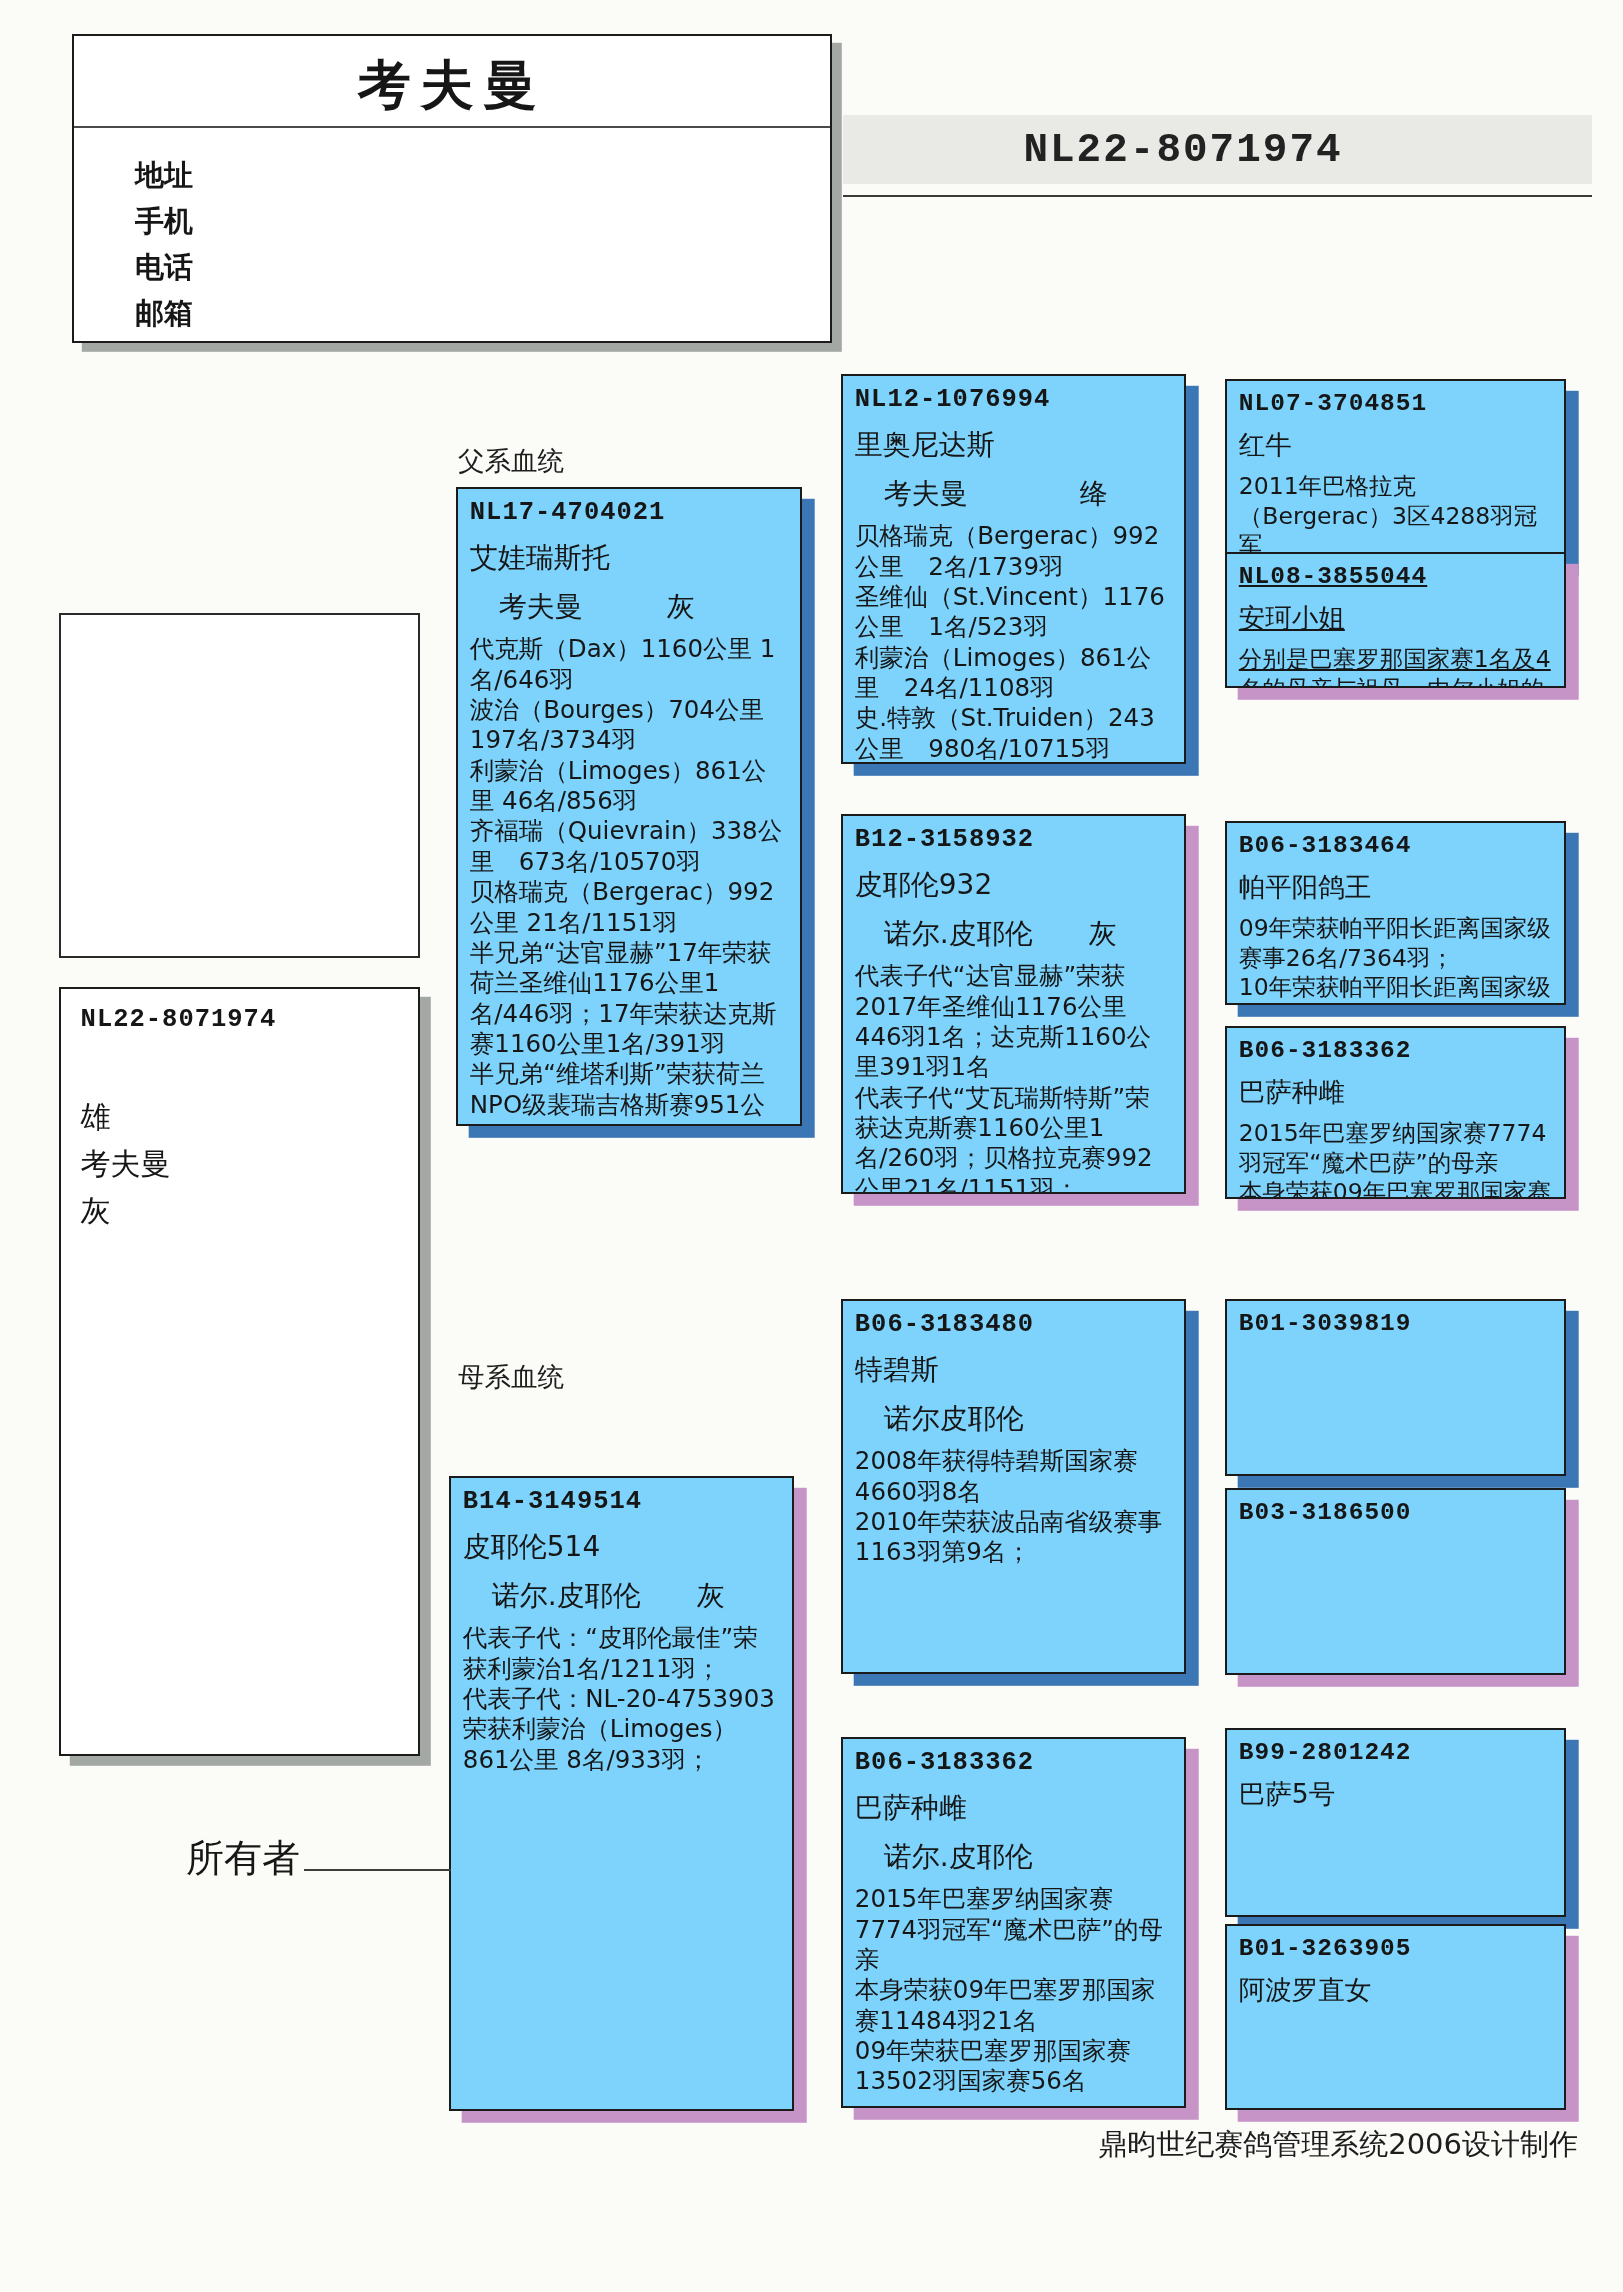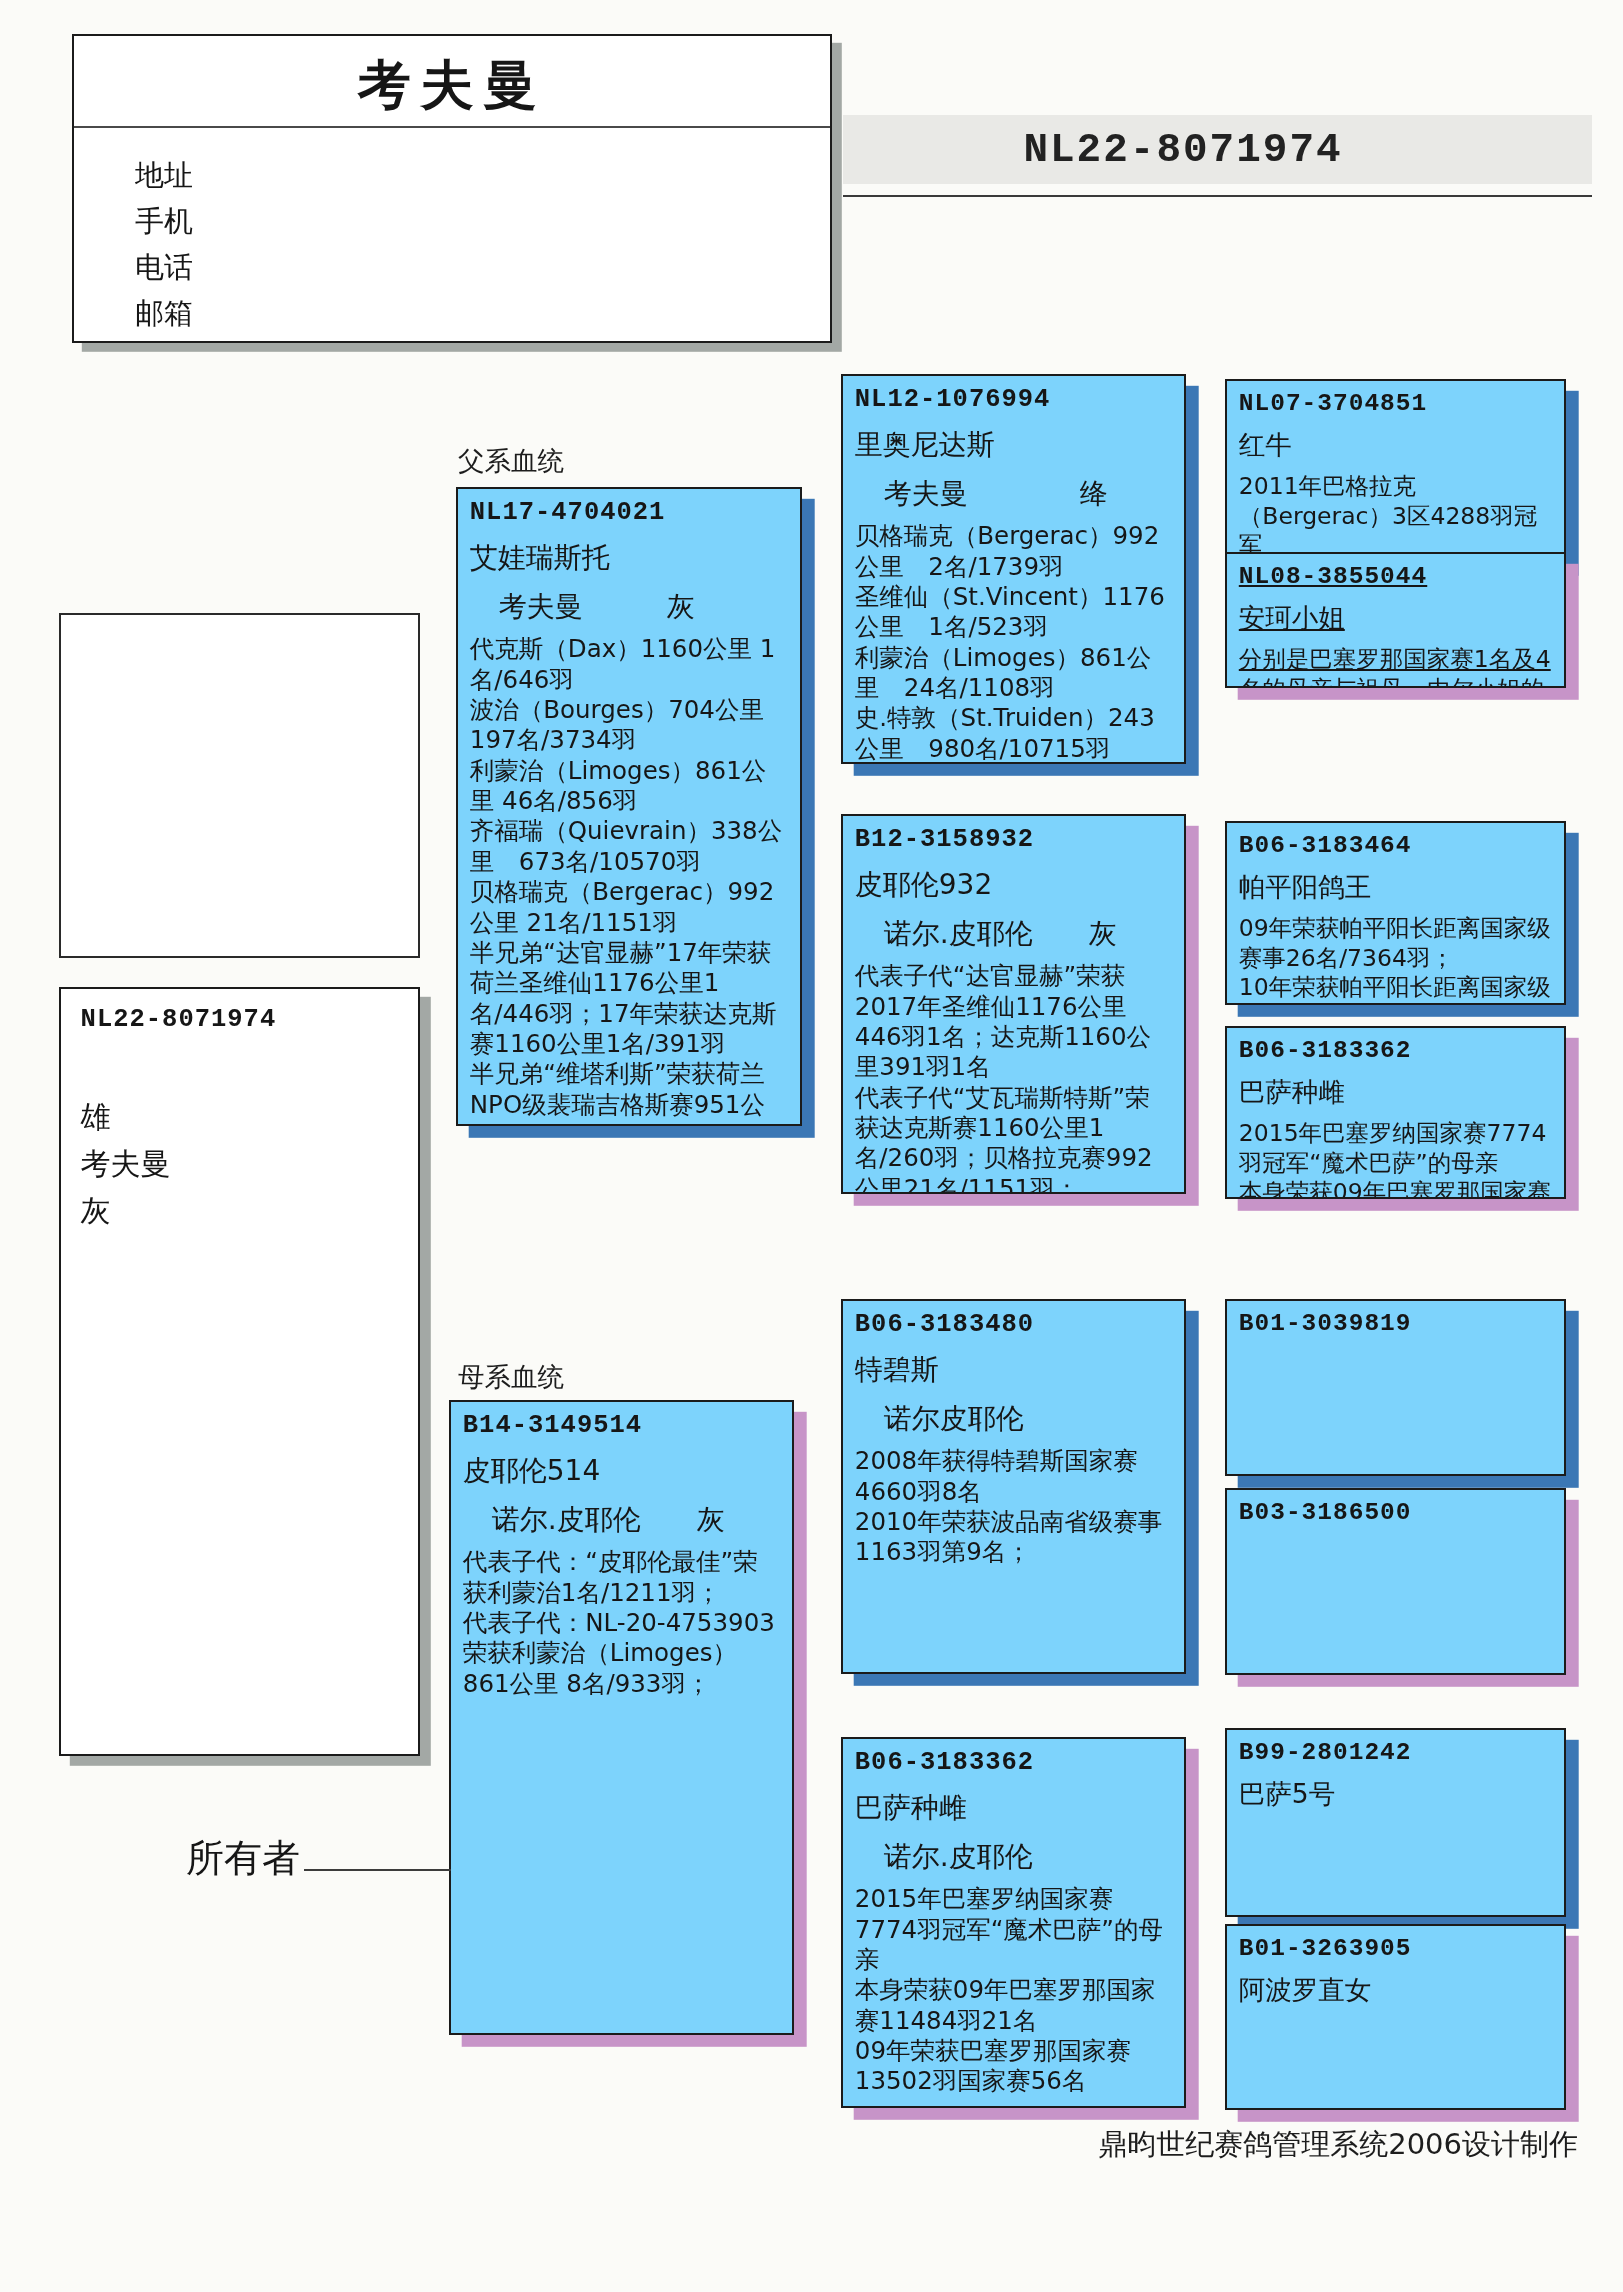--- a/index.html
+++ b/index.html
@@ -19,21 +19,21 @@
     box-shadow:9.8px 8.8px 0 var(--neutral-shadow);
   }
   .loft-title{
     text-align:center;font-size:53px;font-weight:600;letter-spacing:9.8px;
     margin-top:13.7px;
   }
   .header-divider{
     position:absolute;left:0;right:0;top:90px;border-top:2px solid #4a4a4a;
   }
   .contact-fields{position:absolute;left:61px;top:116px;}
-  .contact-field{font-size:29px;font-weight:normal;line-height:46px;}
+  .contact-field{font-size:29px;font-weight:bold;line-height:46px;}
   .ring-banner{
     position:absolute;left:843px;top:115px;width:749px;height:69px;
     background:var(--banner-bg);
     display:flex;align-items:center;justify-content:center;
   }
   .ring-banner .big-ring{
     font-family:"Liberation Mono",monospace;font-weight:bold;
     font-size:41px;letter-spacing:2px;padding-right:69px;color:#222;
   }
   .banner-underline{
@@ -120,21 +120,21 @@
         <div class="rline">利蒙治（Limoges）861公里 46名/856羽</div>
         <div class="rline">齐福瑞（Quievrain）338公里　673名/10570羽</div>
         <div class="rline">贝格瑞克（Bergerac）992公里 21名/1151羽</div>
         <div class="rline">半兄弟“达官显赫”17年荣获荷兰圣维仙1176公里1名/446羽；17年荣获达克斯赛1160公里1名/391羽</div>
         <div class="rline">半兄弟“维塔利斯”荣获荷兰NPO级裴瑞吉格斯赛951公里1</div>
       </div>
 
   </div>
 
   <div class="branch-label" style="left:458px;top:1359px;">母系血统</div>
-  <div class="pbox dam" style="left:449px;top:1400px;width:345px;height:635px;">
+  <div class="pbox dam" style="left:449px;top:1476px;width:345px;height:635px;">
     <div class="ring">B14-3149514</div>
     <div class="bname">皮耶伦514</div>
     <div class="strain">诺尔.皮耶伦　　灰</div>
     <div class="results">
         <div class="rline">代表子代：“皮耶伦最佳”荣获利蒙治1名/1211羽；</div>
         <div class="rline">代表子代：NL-20-4753903荣获利蒙治（Limoges）861公里 8名/933羽；</div>
       </div>
   </div>
 
   <div class="pbox sire" style="left:841px;top:374px;width:345px;height:390px;">

